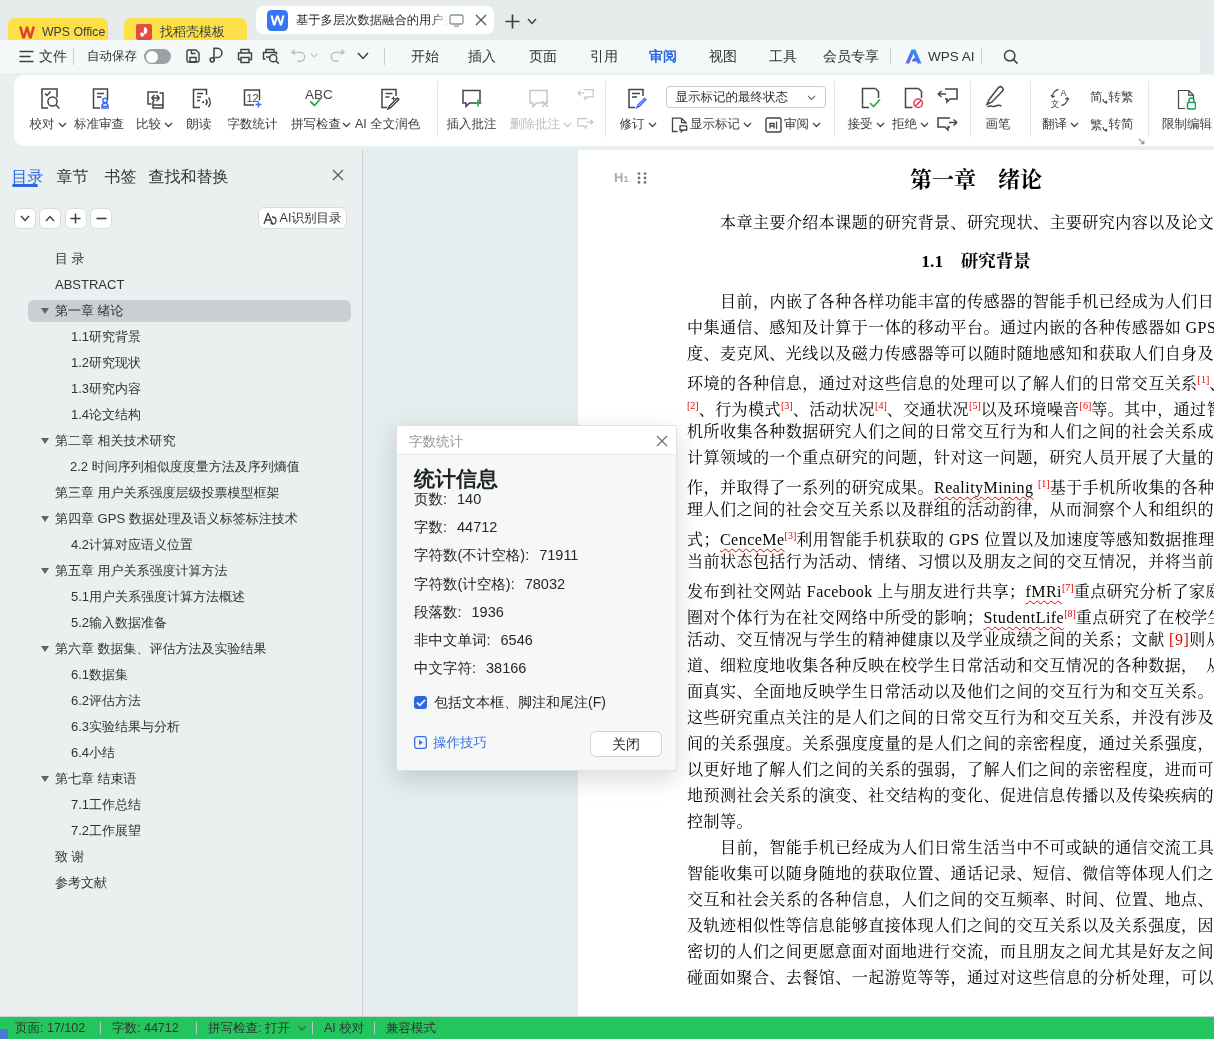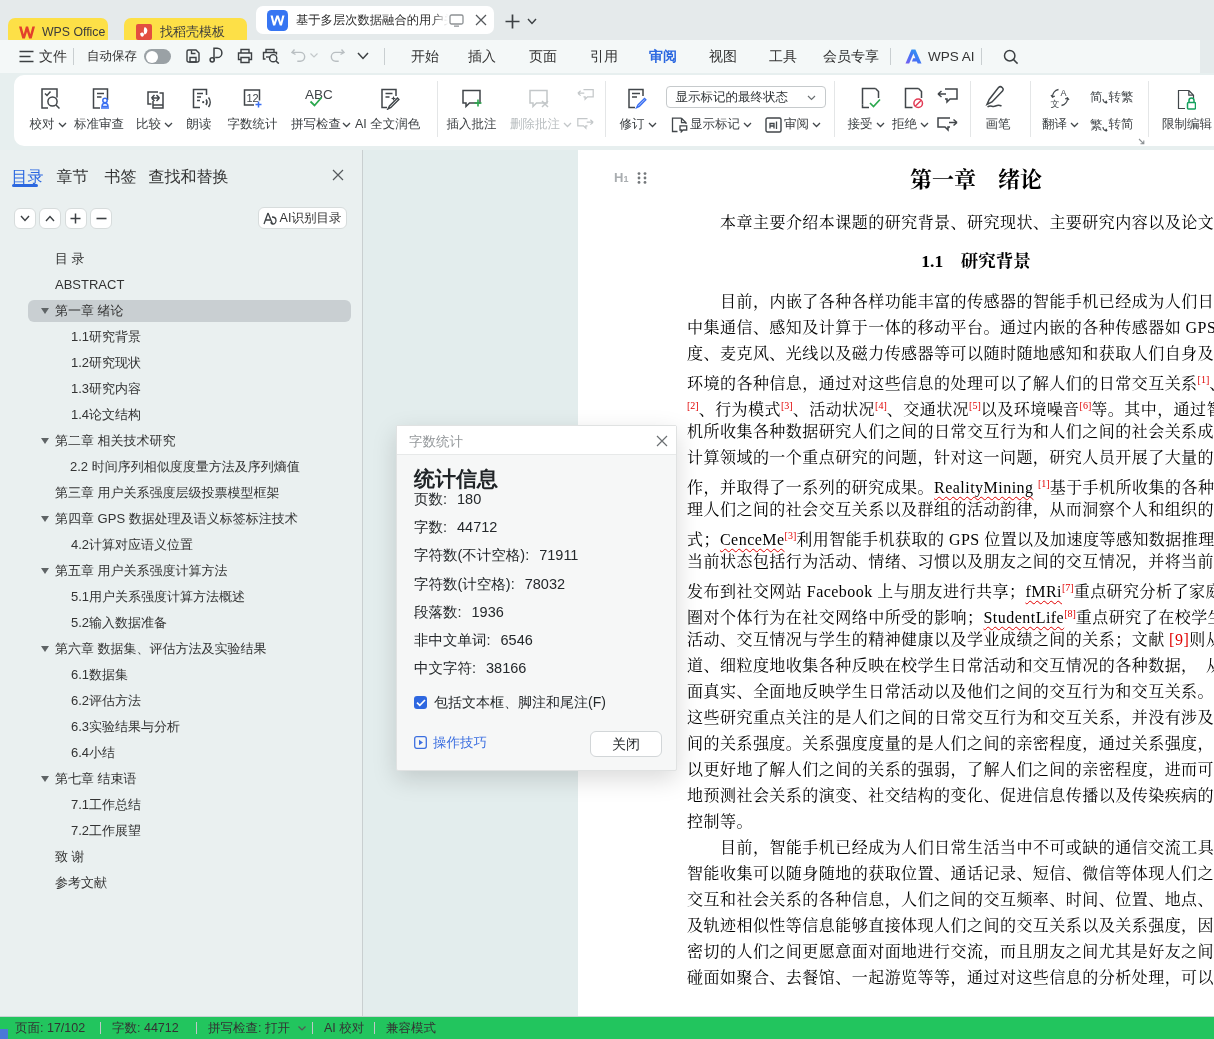--- a/index.html
+++ b/index.html
@@ -534,21 +534,21 @@
 </div>
 
 <div id="dialog">
   <div id="dlgtitle">
       <span style="position:absolute; left:12px; top:7px; font-size:13.5px; color:#94989b;">字数统计</span>
     <svg style="position:absolute; left:259px; top:9px;" width="12" height="12" viewBox="0 0 12 12">
         <path d="M1 1 L11 11 M11 1 L1 11" stroke="#6b6f72" stroke-width="1.2"></path>
       </svg>
   </div>
   <div class="drow" style="top:39px; font-size:21px; font-weight:bold; color:#202427;">统计信息</div>
-  <div class="drow" style="top:64px;">页数:<span style="margin-left:10px;">180</span></div>
+  <div class="drow" style="top:64px;">页数:<span style="margin-left:10px;">140</span></div>
   <div class="drow" style="top:92px;">字数:<span style="margin-left:10px;">44712</span></div>
   <div class="drow" style="top:120px;">字符数(不计空格):<span style="margin-left:10px;">71911</span></div>
   <div class="drow" style="top:149px;">字符数(计空格):<span style="margin-left:10px;">78032</span></div>
   <div class="drow" style="top:177px;">段落数:<span style="margin-left:10px;">1936</span></div>
   <div class="drow" style="top:205px;">非中文单词:<span style="margin-left:10px;">6546</span></div>
   <div class="drow" style="top:233px;">中文字符:<span style="margin-left:10px;">38166</span></div>
   <div class="abs" style="left:17px; top:270px; width:13px; height:13px; background:#2e67e0; border-radius:3px;">
       <svg style="position:absolute; left:1.5px; top:2.5px;" width="10" height="8" viewBox="0 0 10 8">
         <path d="M1 3.6 L3.8 6.4 L9 1" fill="none" stroke="#fff" stroke-width="1.6"></path>
       </svg>

